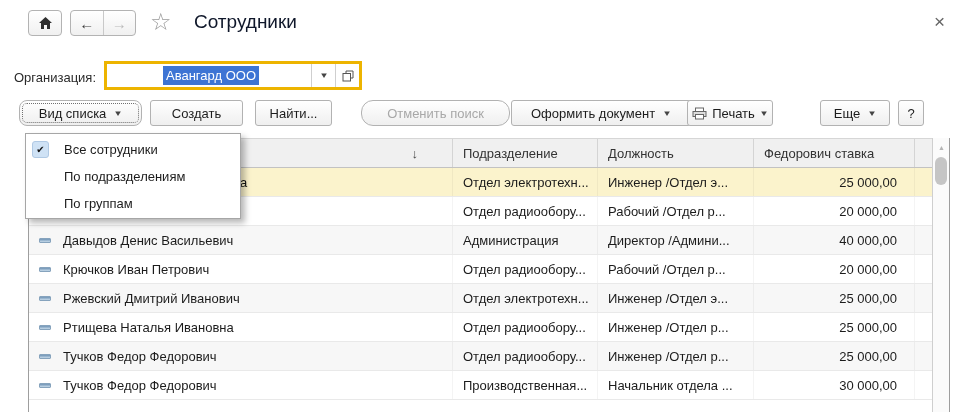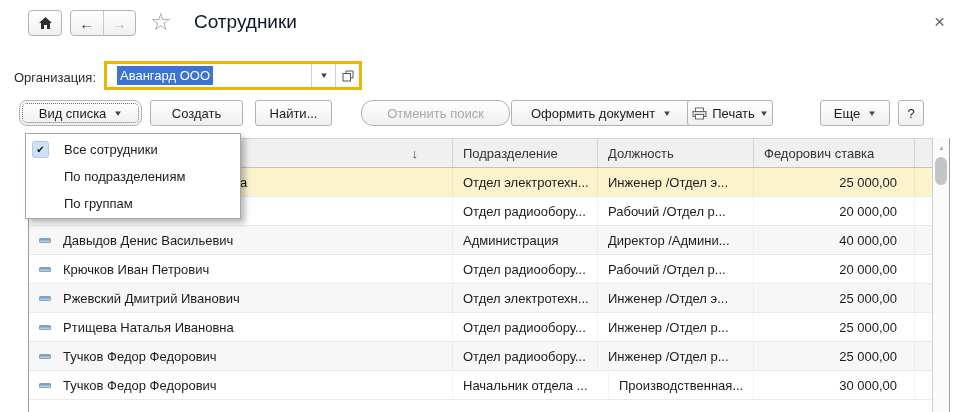--- a/index.html
+++ b/index.html
@@ -17,21 +17,21 @@
   .arrow-back{color:#3a3a3a;font-weight:bold;font-size:15px;}
   .arrow-fwd{color:#b9b9b9;font-weight:bold;font-size:15px;}
   .star{position:absolute;left:150px;top:9px;font-size:24px;color:#9a9a9a;line-height:26px;}
   .page-title{position:absolute;left:194px;top:11px;font-size:19px;color:#0f172a;}
   .win-close{position:absolute;left:934px;top:11px;font-size:19px;color:#666;}
 
   
   .org-label{position:absolute;left:14px;top:70px;color:#2a2a2a;}
   .orgfield{position:absolute;left:104px;top:61px;width:258px;height:29px;box-sizing:border-box;
     border:3px solid #edb400;background:#fff;display:flex;align-items:stretch;}
-  .orgval{flex:1;display:flex;align-items:center;padding-left:10px;overflow:hidden;}
+  .orgval{flex:1;display:flex;align-items:center;padding-left:4px;overflow:hidden;justify-content:center;}
   .orgval span{background:#3d74d4;color:#fff;padding:2px 3px;}
   .orgbtn{width:23px;display:flex;align-items:center;justify-content:center;border-left:1px solid #cfcfcf;}
   .dd-glyph{font-size:8px;color:#444;transform:scaleX(1.2);}
 
   
   .tbtn{position:absolute;top:100px;height:26px;box-sizing:border-box;
     border:1px solid #b2b2b2;border-radius:3px;background:linear-gradient(#ffffff,#efefef);
     display:flex;align-items:center;justify-content:center;gap:8px;padding:0 10px;white-space:nowrap;}
   .tbtn.focused{outline:1px dotted #707070;outline-offset:-4px;}
   .tbtn.disabled{color:#a8a8a8;}
@@ -249,22 +249,22 @@
     <div class="cell c-dept">Отдел радиообору...</div>
     <div class="cell c-pos">Инженер /Отдел р...</div>
     <div class="cell c-rate">25 000,00</div>
     <div class="cell c-empty"></div>
   </div>
   <div class="row">
     <div class="cell c-name">
         <span class="item-icon"></span>
         <span>Тучков Федор Федорович</span>
       </div>
+    <div class="cell c-dept">Производственная...</div>
     <div class="cell c-pos">Начальник отдела ...</div>
-    <div class="cell c-dept">Производственная...</div>
     <div class="cell c-rate">30 000,00</div>
     <div class="cell c-empty"></div>
   </div>
 </div>
 
 <span class="name-frag">а</span>
 
 <div class="vscroll">
   <div class="vs-up">▲</div>
   <div class="vs-thumb"></div>

